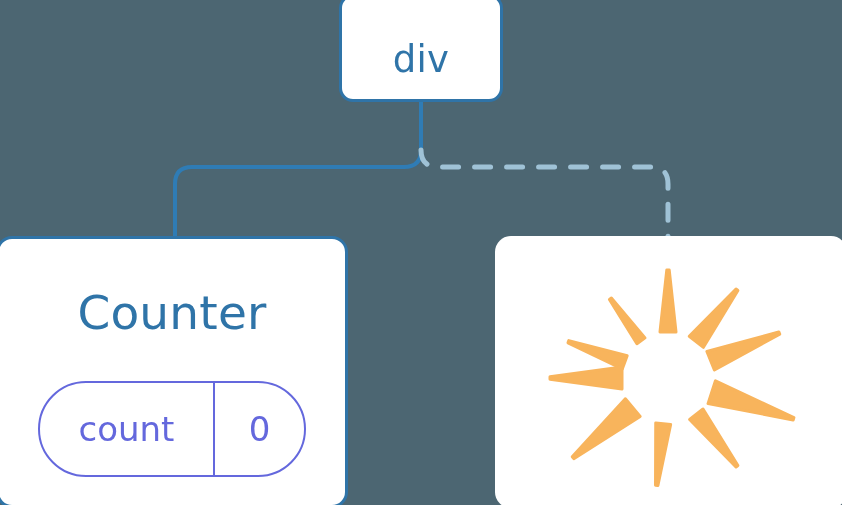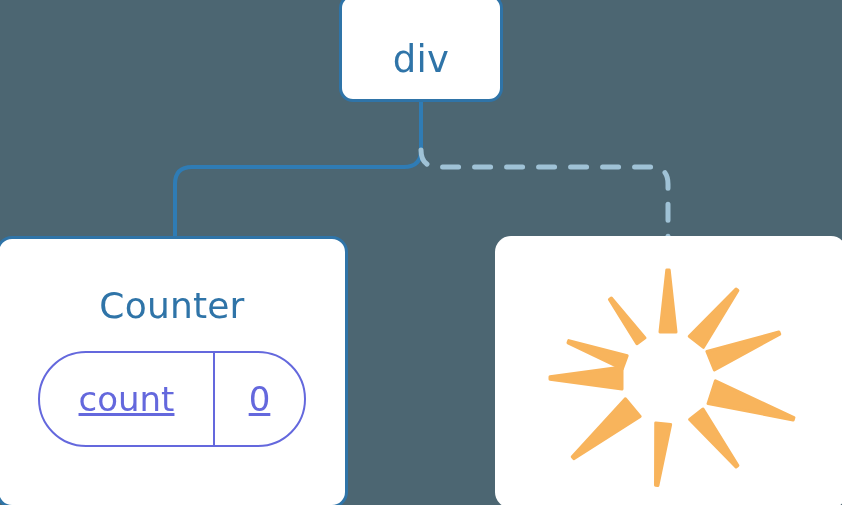--- a/index.html
+++ b/index.html
@@ -65,23 +65,23 @@
     left: -4px;
     top: 236px;
     width: 352px;
     height: 272px;
     border-radius: 16px;
     display: flex;
     flex-direction: column;
     align-items: center;
   }
   #node-counter .node-title {
-    font-size: 36px;
+    font-size: 47px;
     margin-top: 46px;
-    margin-bottom: 0;
+    margin-bottom: 16px;
   }
 
   
   .state-pill {
     position: relative;
     margin-top: 25px;
     height: 96px;
     width: 268px;
     border: 2px solid #6468dd;
     border-radius: 48px;
@@ -89,21 +89,20 @@
     display: flex;
     align-items: stretch;
     background: #ffffff;
   }
   .pill-key, .pill-val {
     display: flex;
     align-items: center;
     justify-content: center;
     color: #6468dd;
     font-size: 34px;
-    text-decoration: underline;
   }
   .pill-key {
     flex: 0 0 175px;
     border-right: 2px solid #6468dd;
     box-sizing: border-box;
   }
   .pill-val {
     flex: 1 1 auto;
   }
 

